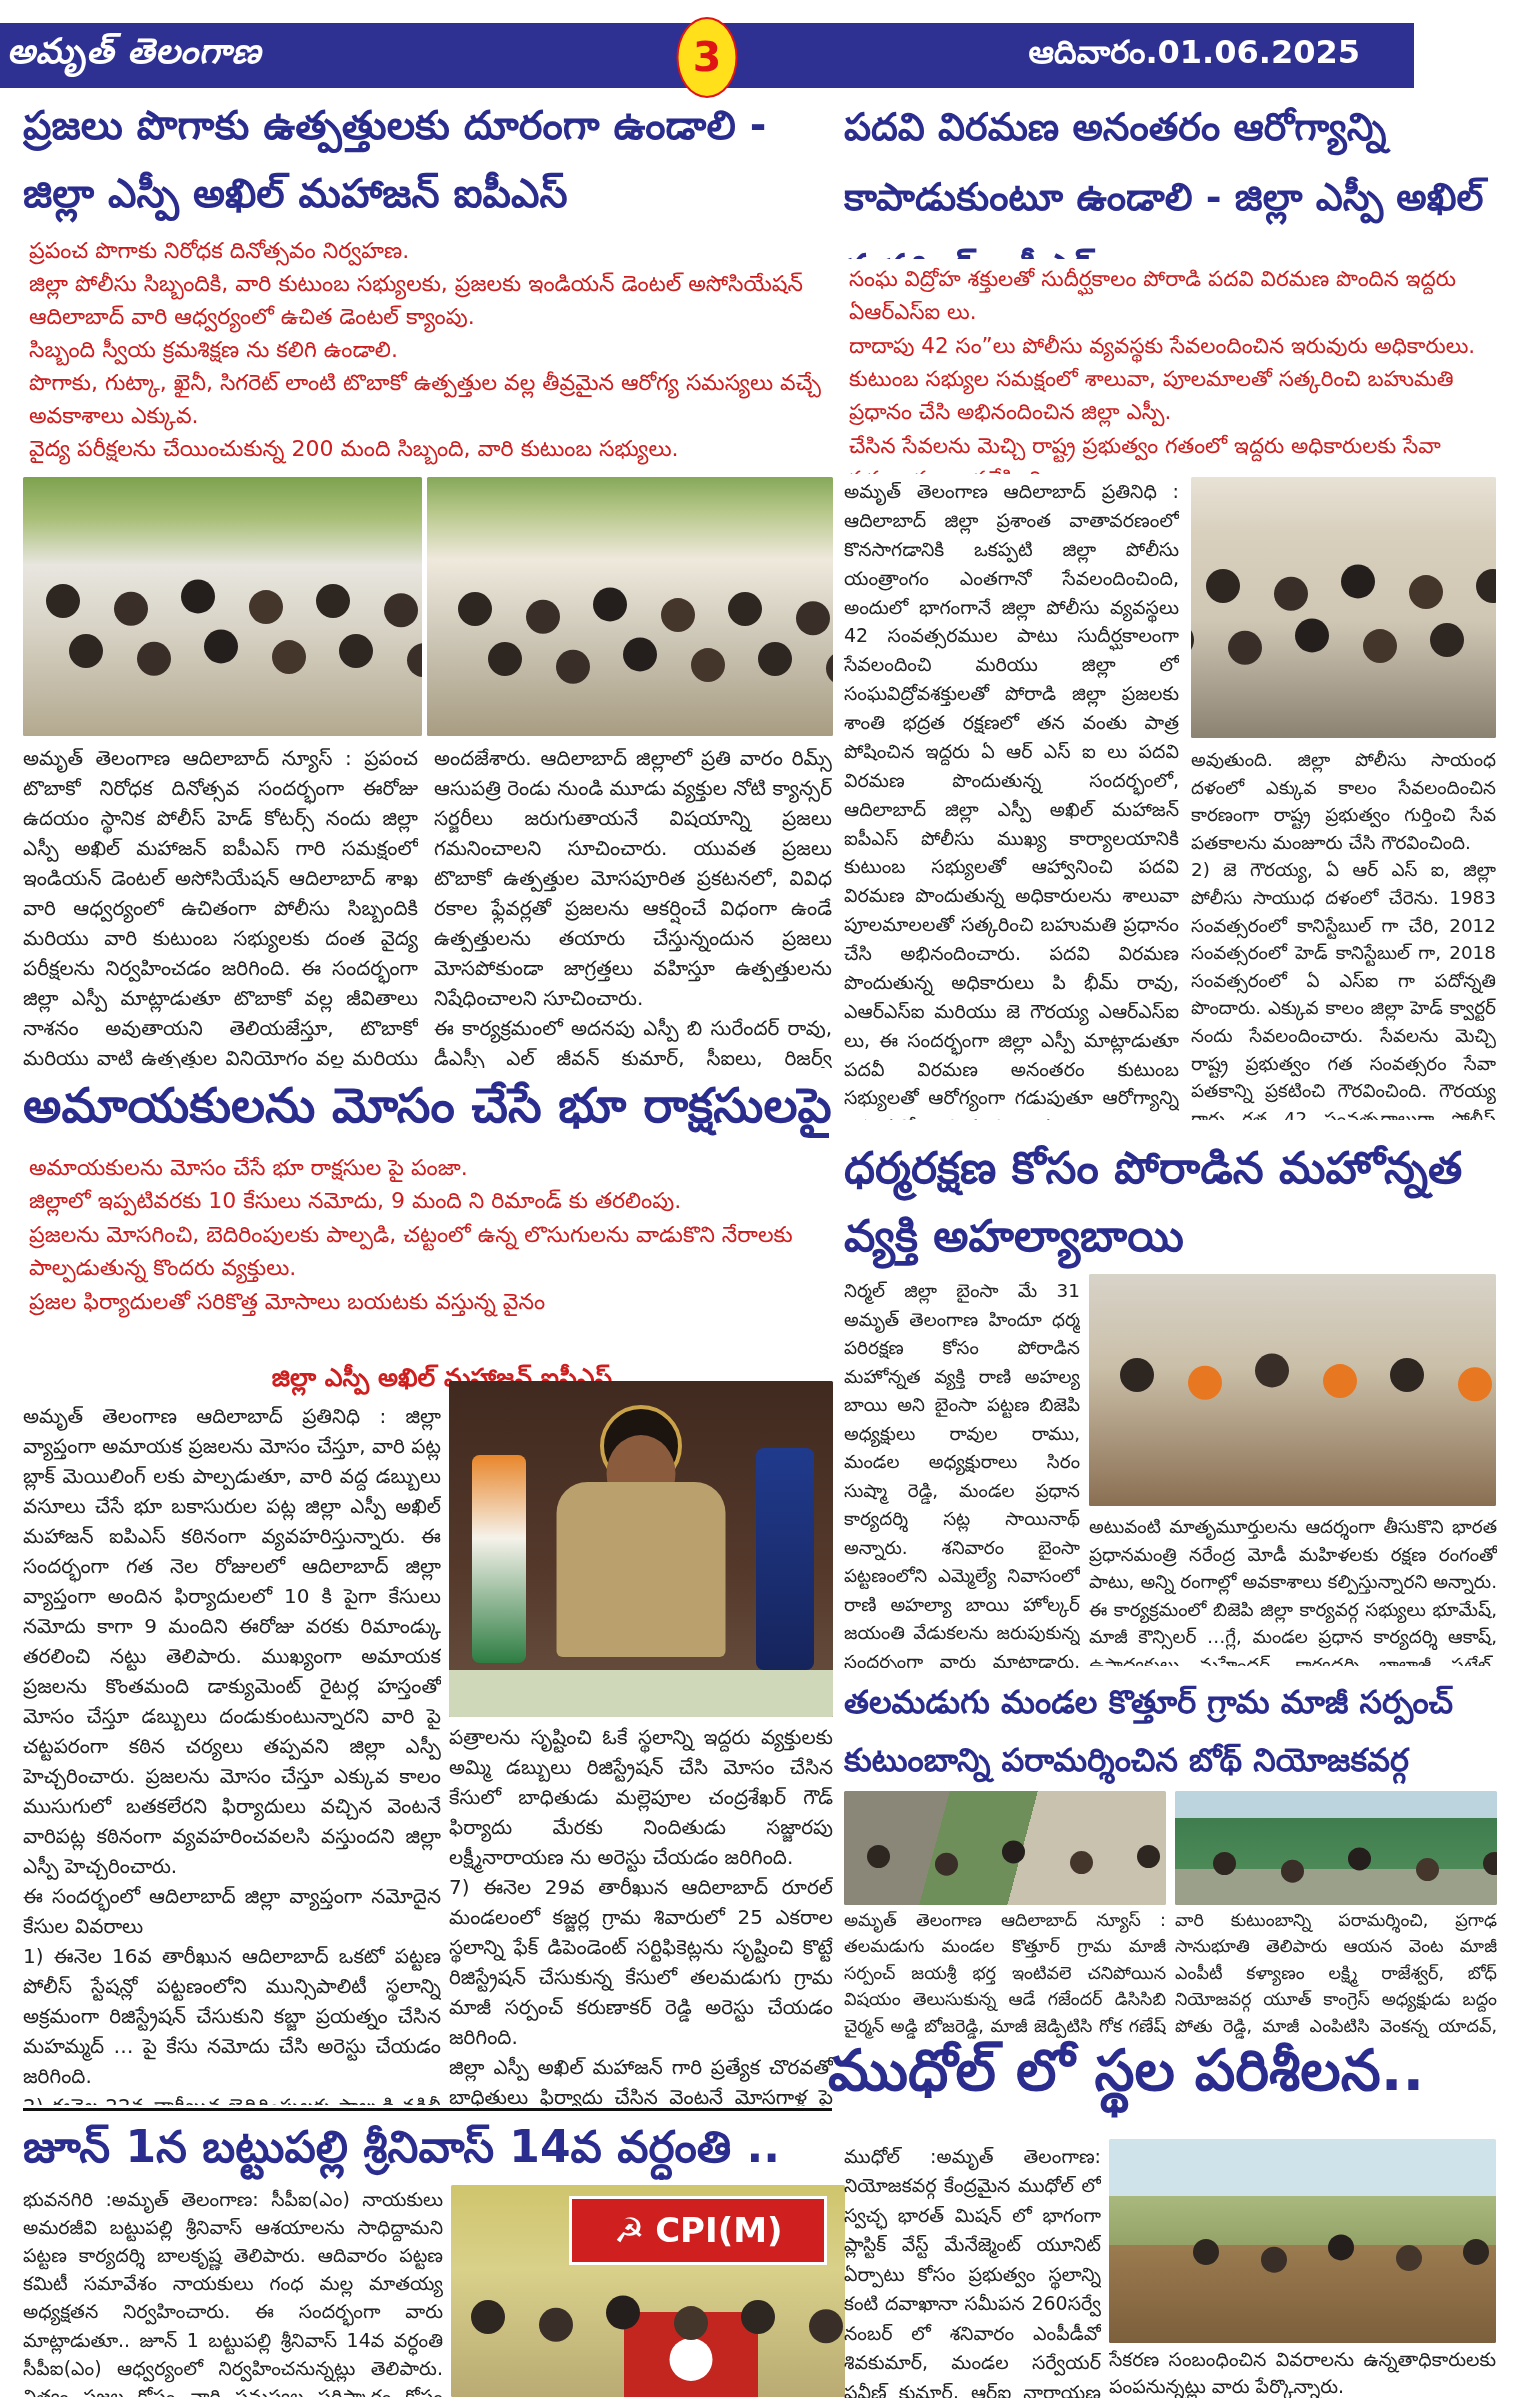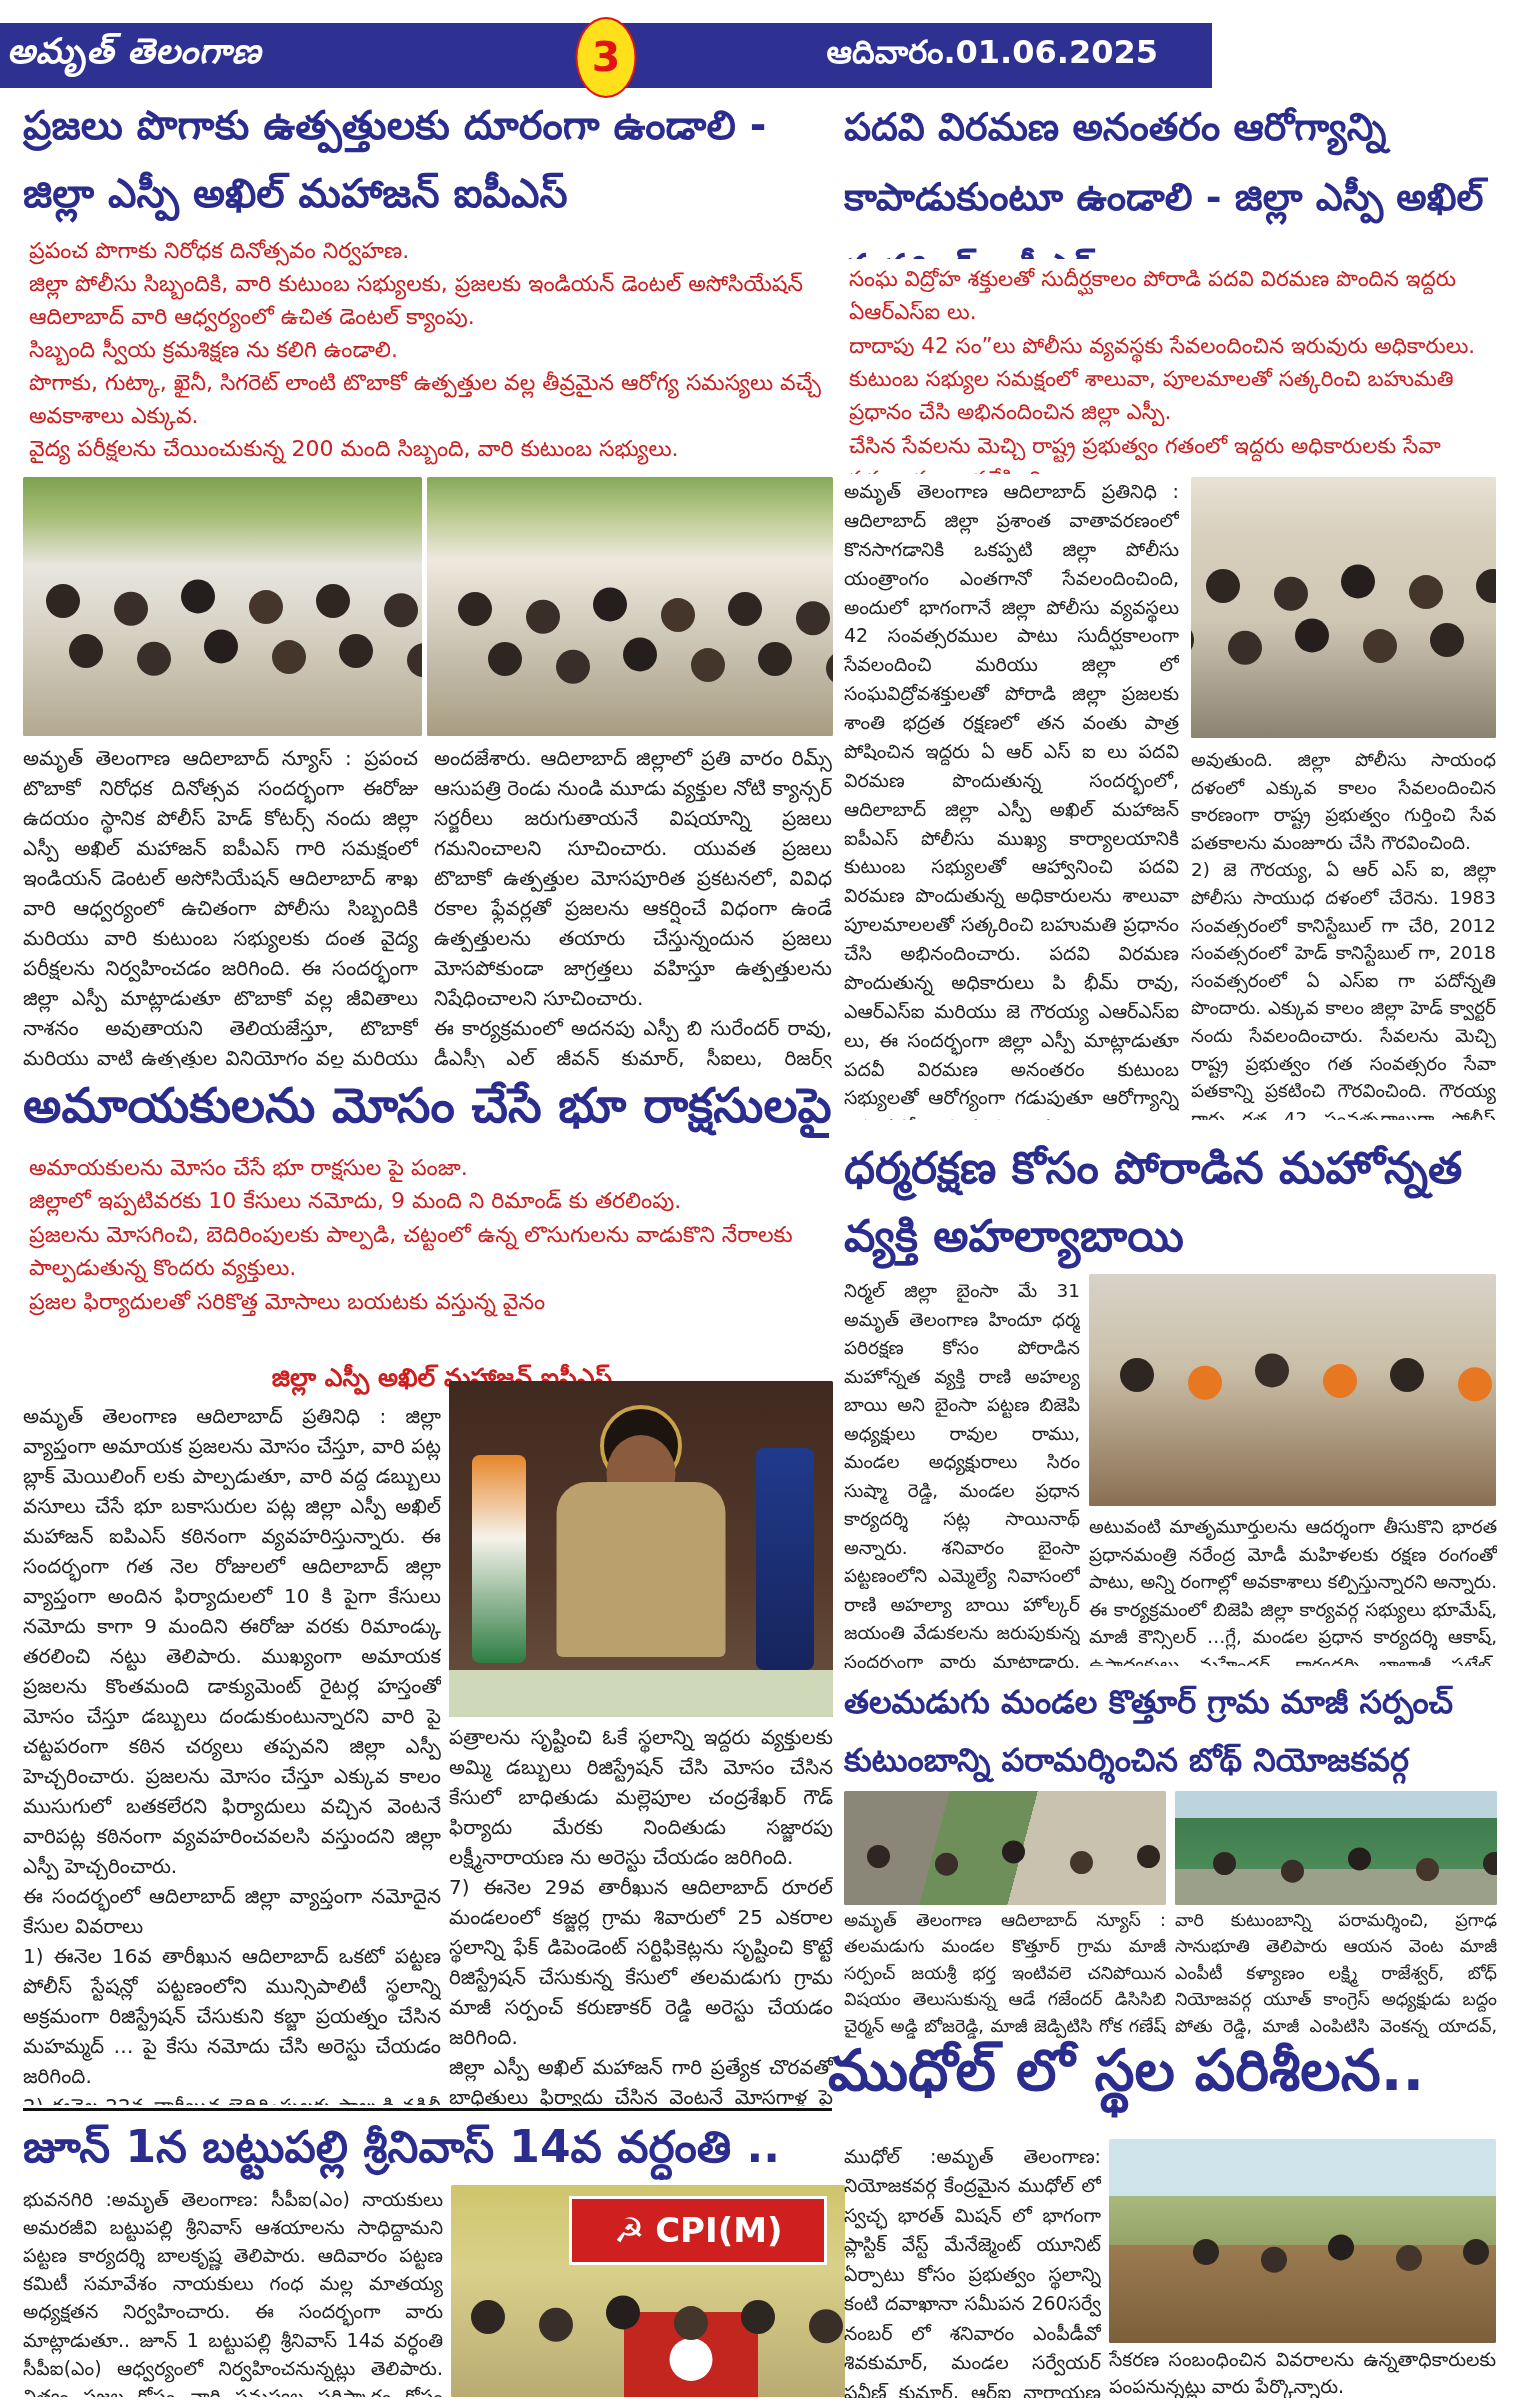--- a/index.html
+++ b/index.html
@@ -55,21 +55,21 @@
                gap:10.7px;color:#fff;font-weight:bold;font-size:34px;}
   .cpim-table{position:absolute;left:44%;bottom:0;width:34%;height:40%;background:#c3261f;}
   .cpim-circle{position:absolute;left:50%;top:30%;transform:translateX(-50%);width:43px;height:43px;
                border-radius:50%;background:#ffffff;}
 </style>
 </head>
 <body>
 
 <div class="page">
 
-  <div class="abs header" style="left:0;top:23px;width:1212px;height:65px;padding-left:7px;">
+  <div class="abs header" style="left:0;top:23px;width:1414px;height:65px;padding-left:7px;">
     <span class="mast-title">అమృత్ తెలంగాణ</span>
     <div class="badge">
       <span>3</span>
     </div>
     <span class="mast-date">ఆదివారం.01.06.2025</span>
   </div>
 
   <div class="abs headline clip" style="left:23px;top:91px;width:809px;height:144px;font-size:40px;line-height:1.7;">ప్రజలు పొగాకు ఉత్పత్తులకు దూరంగా ఉండాలి - జిల్లా ఎస్పీ అఖిల్ మహాజన్ ఐపీఎస్</div>
 
   <div class="abs redlines clip" style="left:29px;top:234px;width:799px;height:242px;font-size:22px;line-height:1.5;">

